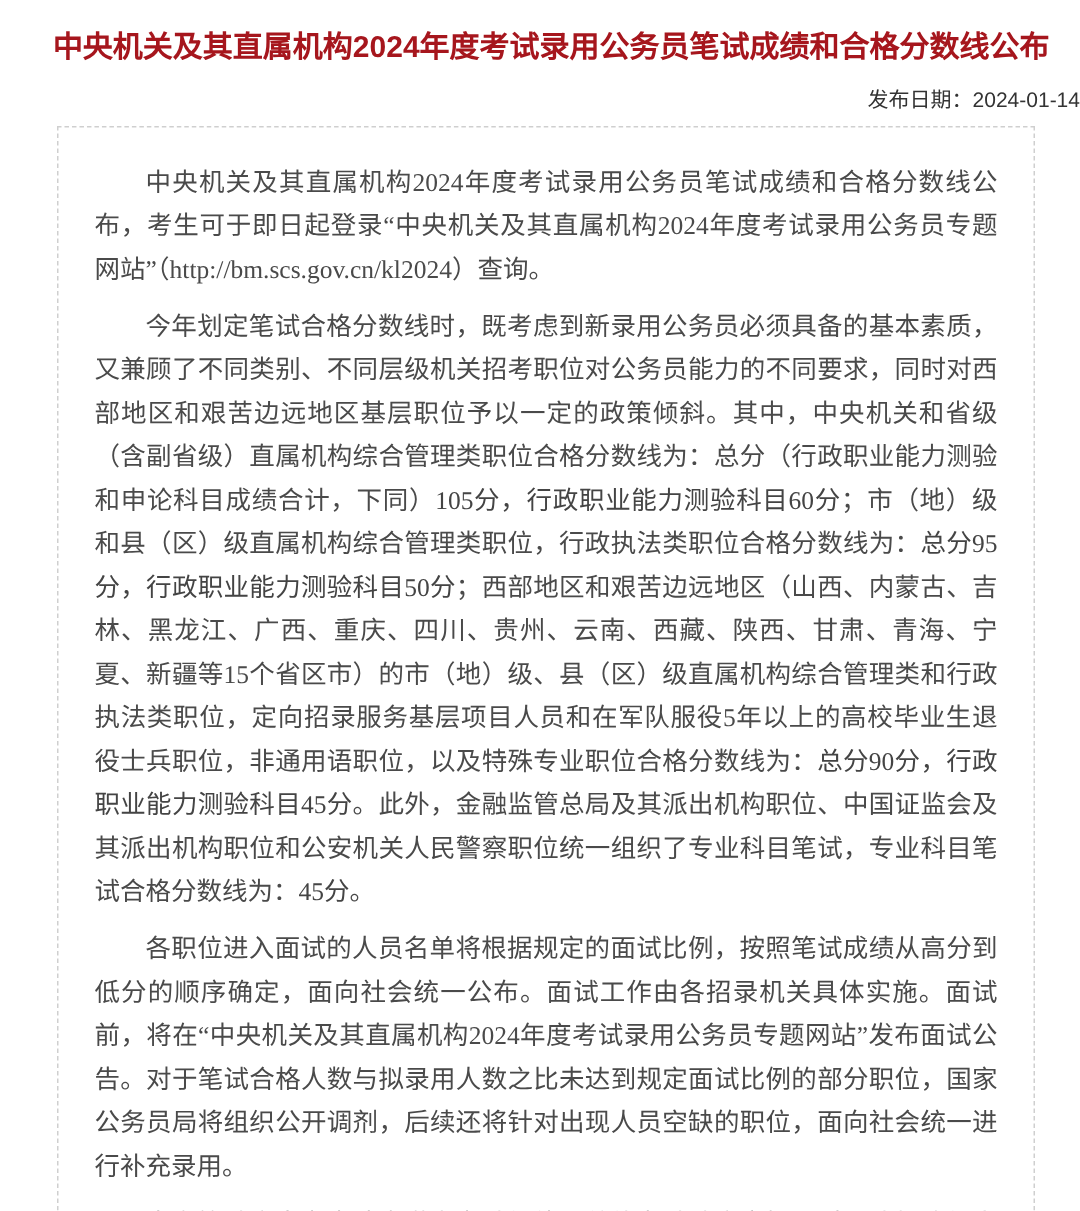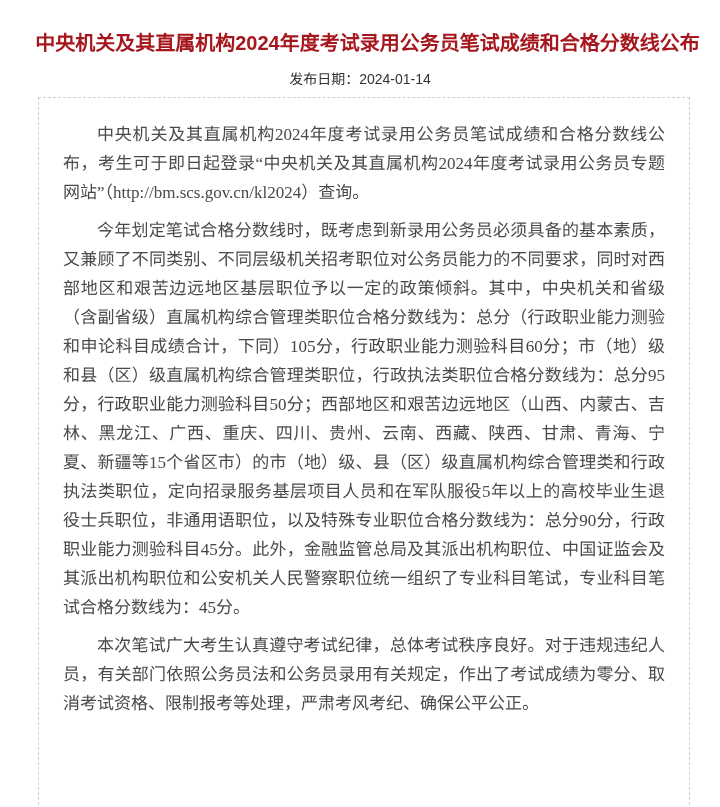--- a/index.html
+++ b/index.html
@@ -12,33 +12,33 @@
     background: #ffffff;
     overflow: hidden;
     font-family: "Liberation Sans", sans-serif;
   }
   .page {
     width: 720px;
     height: 807px;
     position: relative;
   }
   .doc-title {
-    margin: 12px;
+    margin: 0;
     padding-top: 15px;
     text-align: center;
     font-size: 20px;
     font-weight: bold;
     color: #a6161d;
     letter-spacing: 0px;
     font-family: "Liberation Sans", sans-serif;
     padding-left: 15px;
   }
   .pub-date {
     margin-top: 11px;
-    text-align: center;
+    text-align: right;
     font-size: 14px;
     color: #333333;
     font-family: "Liberation Sans", sans-serif;
   }
   .article-box {
     box-sizing: border-box;
     margin: 9px 0 0 38px;
     width: 652px;
     height: 733px;
     border: 1px dashed #cfcfcf;
@@ -69,17 +69,18 @@
   <h1 class="doc-title">中央机关及其直属机构2024年度考试录用公务员笔试成绩和合格分数线公布</h1>
 
   <div class="pub-date">
     <span>发布日期：</span><span>2024-01-14</span>
   </div>
 
   <div class="article-box">
     <div class="article-body" id="article-body">
         <p><span>中央机关及其直属机构2024年度考试录用公务员笔试成绩和合格分数线公布，考生可于即日起登录“中央机关及其直属机构2024年度考试录用公务员专题网站”（http://bm.scs.gov.cn/kl2024）查询。</span></p>
         <p><span>今年划定笔试合格分数线时，既考虑到新录用公务员必须具备的基本素质，又兼顾了不同类别、不同层级机关招考职位对公务员能力的不同要求，同时对西部地区和艰苦边远地区基层职位予以一定的政策倾斜。其中，中央机关和省级（含副省级）直属机构综合管理类职位合格分数线为：总分（行政职业能力测验和申论科目成绩合计，下同）</span><b>105分，行政职业能力测验科目60分</b><span>；市（地）级和县（区）级直属机构综合管理类职位，行政执法类职位合格分数线为：</span><b>总分95分，行政职业能力测验科目50分</b><span>；西部地区和艰苦边远地区（山西、内蒙古、吉林、黑龙江、广西、重庆、四川、贵州、云南、西藏、陕西、甘肃、青海、宁夏、新疆等15个省区市）的市（地）级、县（区）级直属机构综合管理类和行政执法类职位，定向招录服务基层项目人员和在军队服役5年以上的高校毕业生退役士兵职位，非通用语职位，以及特殊专业职位合格分数线为：</span><b>总分90分，行政职业能力测验科目45分</b><span>。此外，金融监管总局及其派出机构职位、中国证监会及其派出机构职位和公安机关人民警察职位统一组织了专业科目笔试，专业科目笔试合格分数线为：</span><b>45分</b><span>。</span></p>
+        <p><span>各职位进入面试的人员名单将根据规定的面试比例，按照笔试成绩从高分到低分的顺序确定，面向社会统一公布。面试工作由各招录机关具体实施。面试前，将在“中央机关及其直属机构2024年度考试录用公务员专题网站”发布面试公告。对于笔试合格人数与拟录用人数之比未达到规定面试比例的部分职位，国家公务员局将组织公开调剂，后续还将针对出现人员空缺的职位，面向社会统一进行补充录用。</span></p>
         <p><span>本次笔试广大考生认真遵守考试纪律，总体考试秩序良好。对于违规违纪人员，有关部门依照公务员法和公务员录用有关规定，作出了考试成绩为零分、取消考试资格、限制报考等处理，严肃考风考纪、确保公平公正。</span></p>
       </div>
   </div>
 
 </div>
 
 </body></html>

